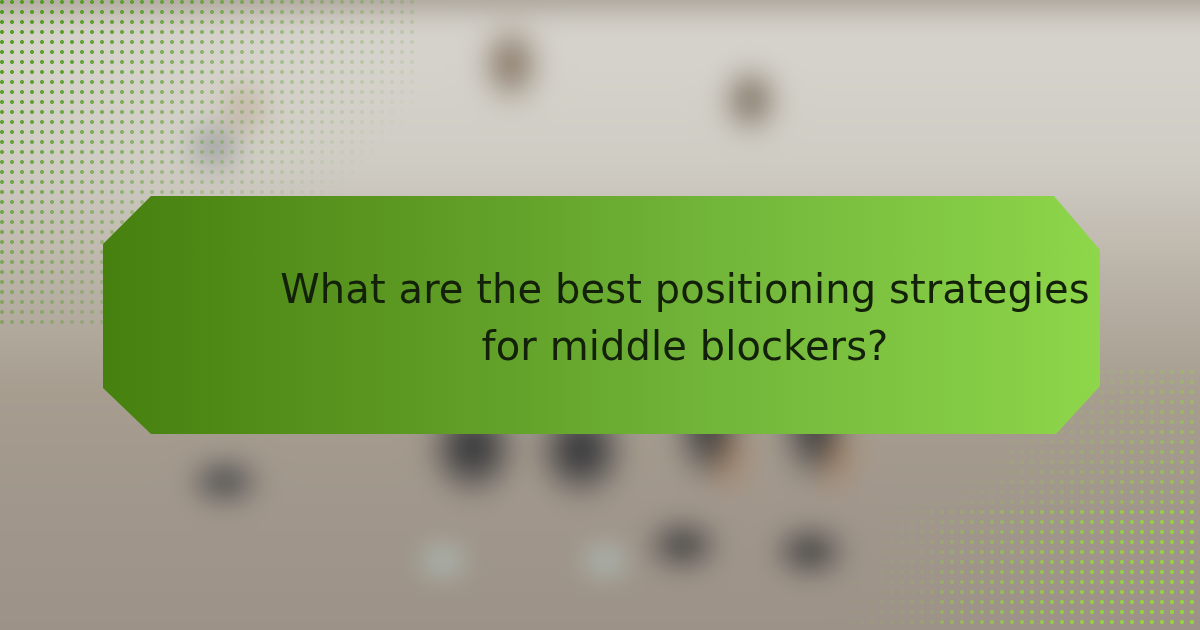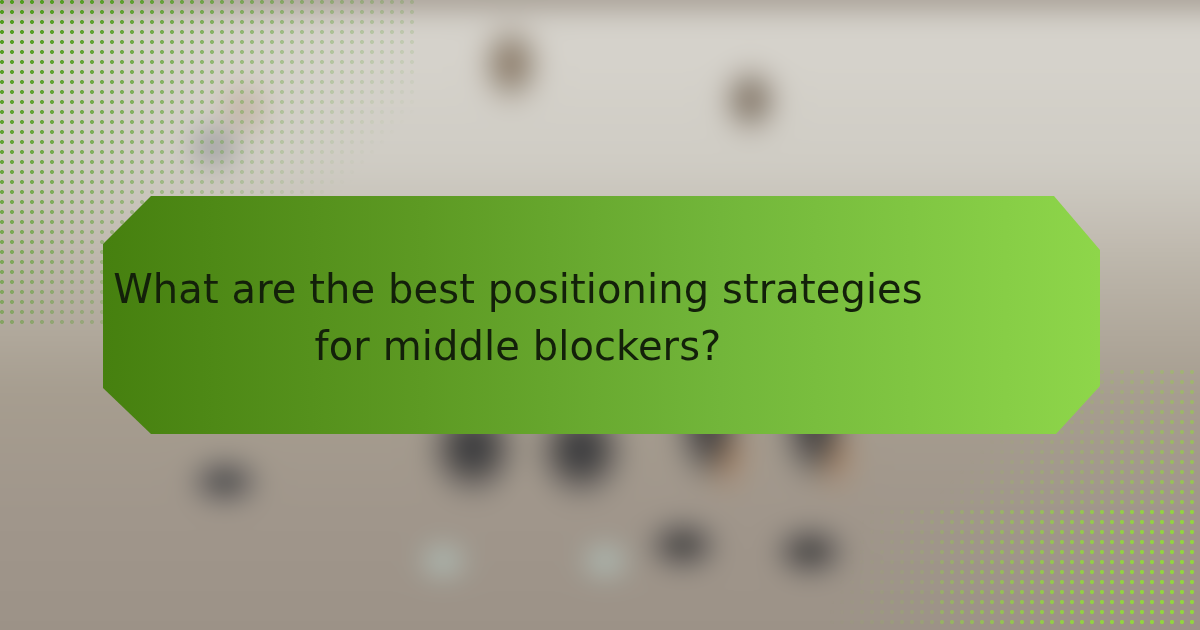--- a/index.html
+++ b/index.html
@@ -104,21 +104,21 @@
     position:absolute;
     left:103px;
     top:196px;
     width:997px;
     height:238px;
     background:linear-gradient(90deg, #46800f 0%, #5d9a23 32%, #72b63a 62%, #8ed64a 100%);
     -webkit-clip-path: polygon(48px 0, 100% 0, 100% 0, calc(100% - 46px) 0, 100% 54px, 100% calc(100% - 48px), calc(100% - 44px) 100%, 48px 100%, 0 calc(100% - 46px), 0 48px);
     clip-path: polygon(48px 0, calc(100% - 46px) 0, 100% 54px, 100% calc(100% - 48px), calc(100% - 44px) 100%, 48px 100%, 0 calc(100% - 46px), 0 48px);
     display:flex;
     align-items:center;
-    justify-content:flex-start;
+    justify-content:flex-end;
   }
 
   .banner-title {
     width:830px;
     text-align:center;
     font-size:40px;
     line-height:1.42;
     font-weight:400;
     color:#13200a;
     letter-spacing:.1px;

